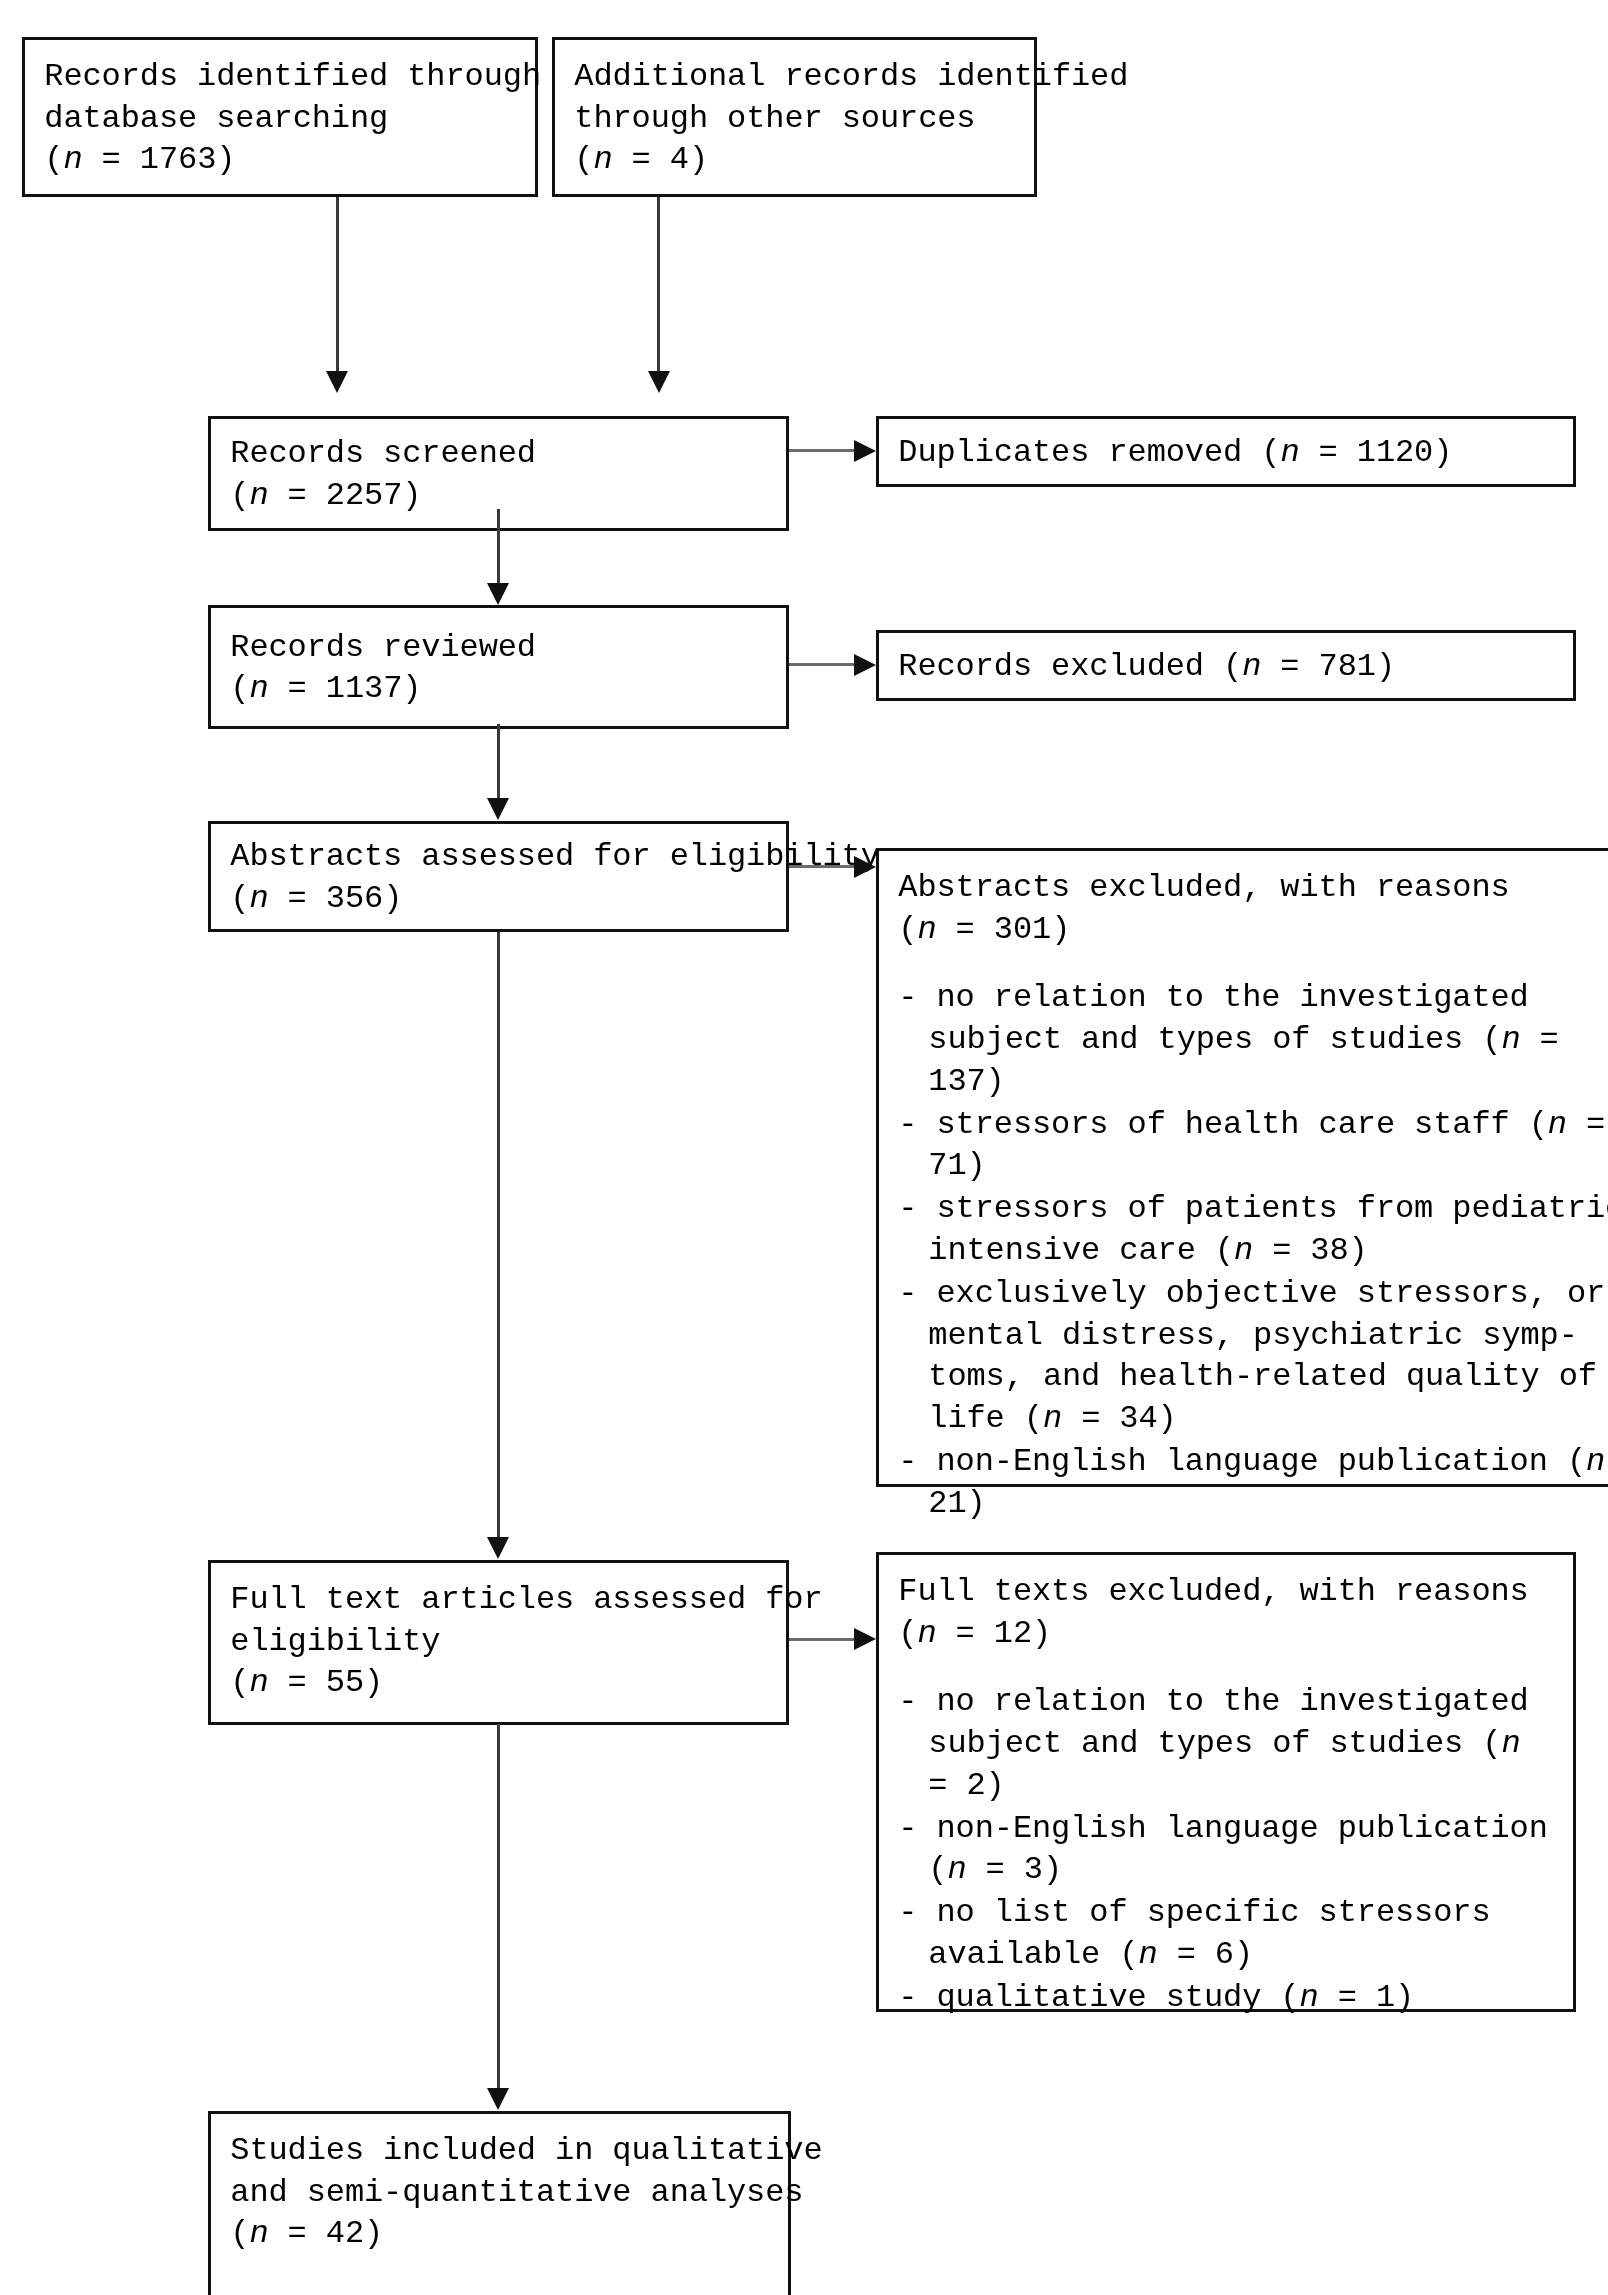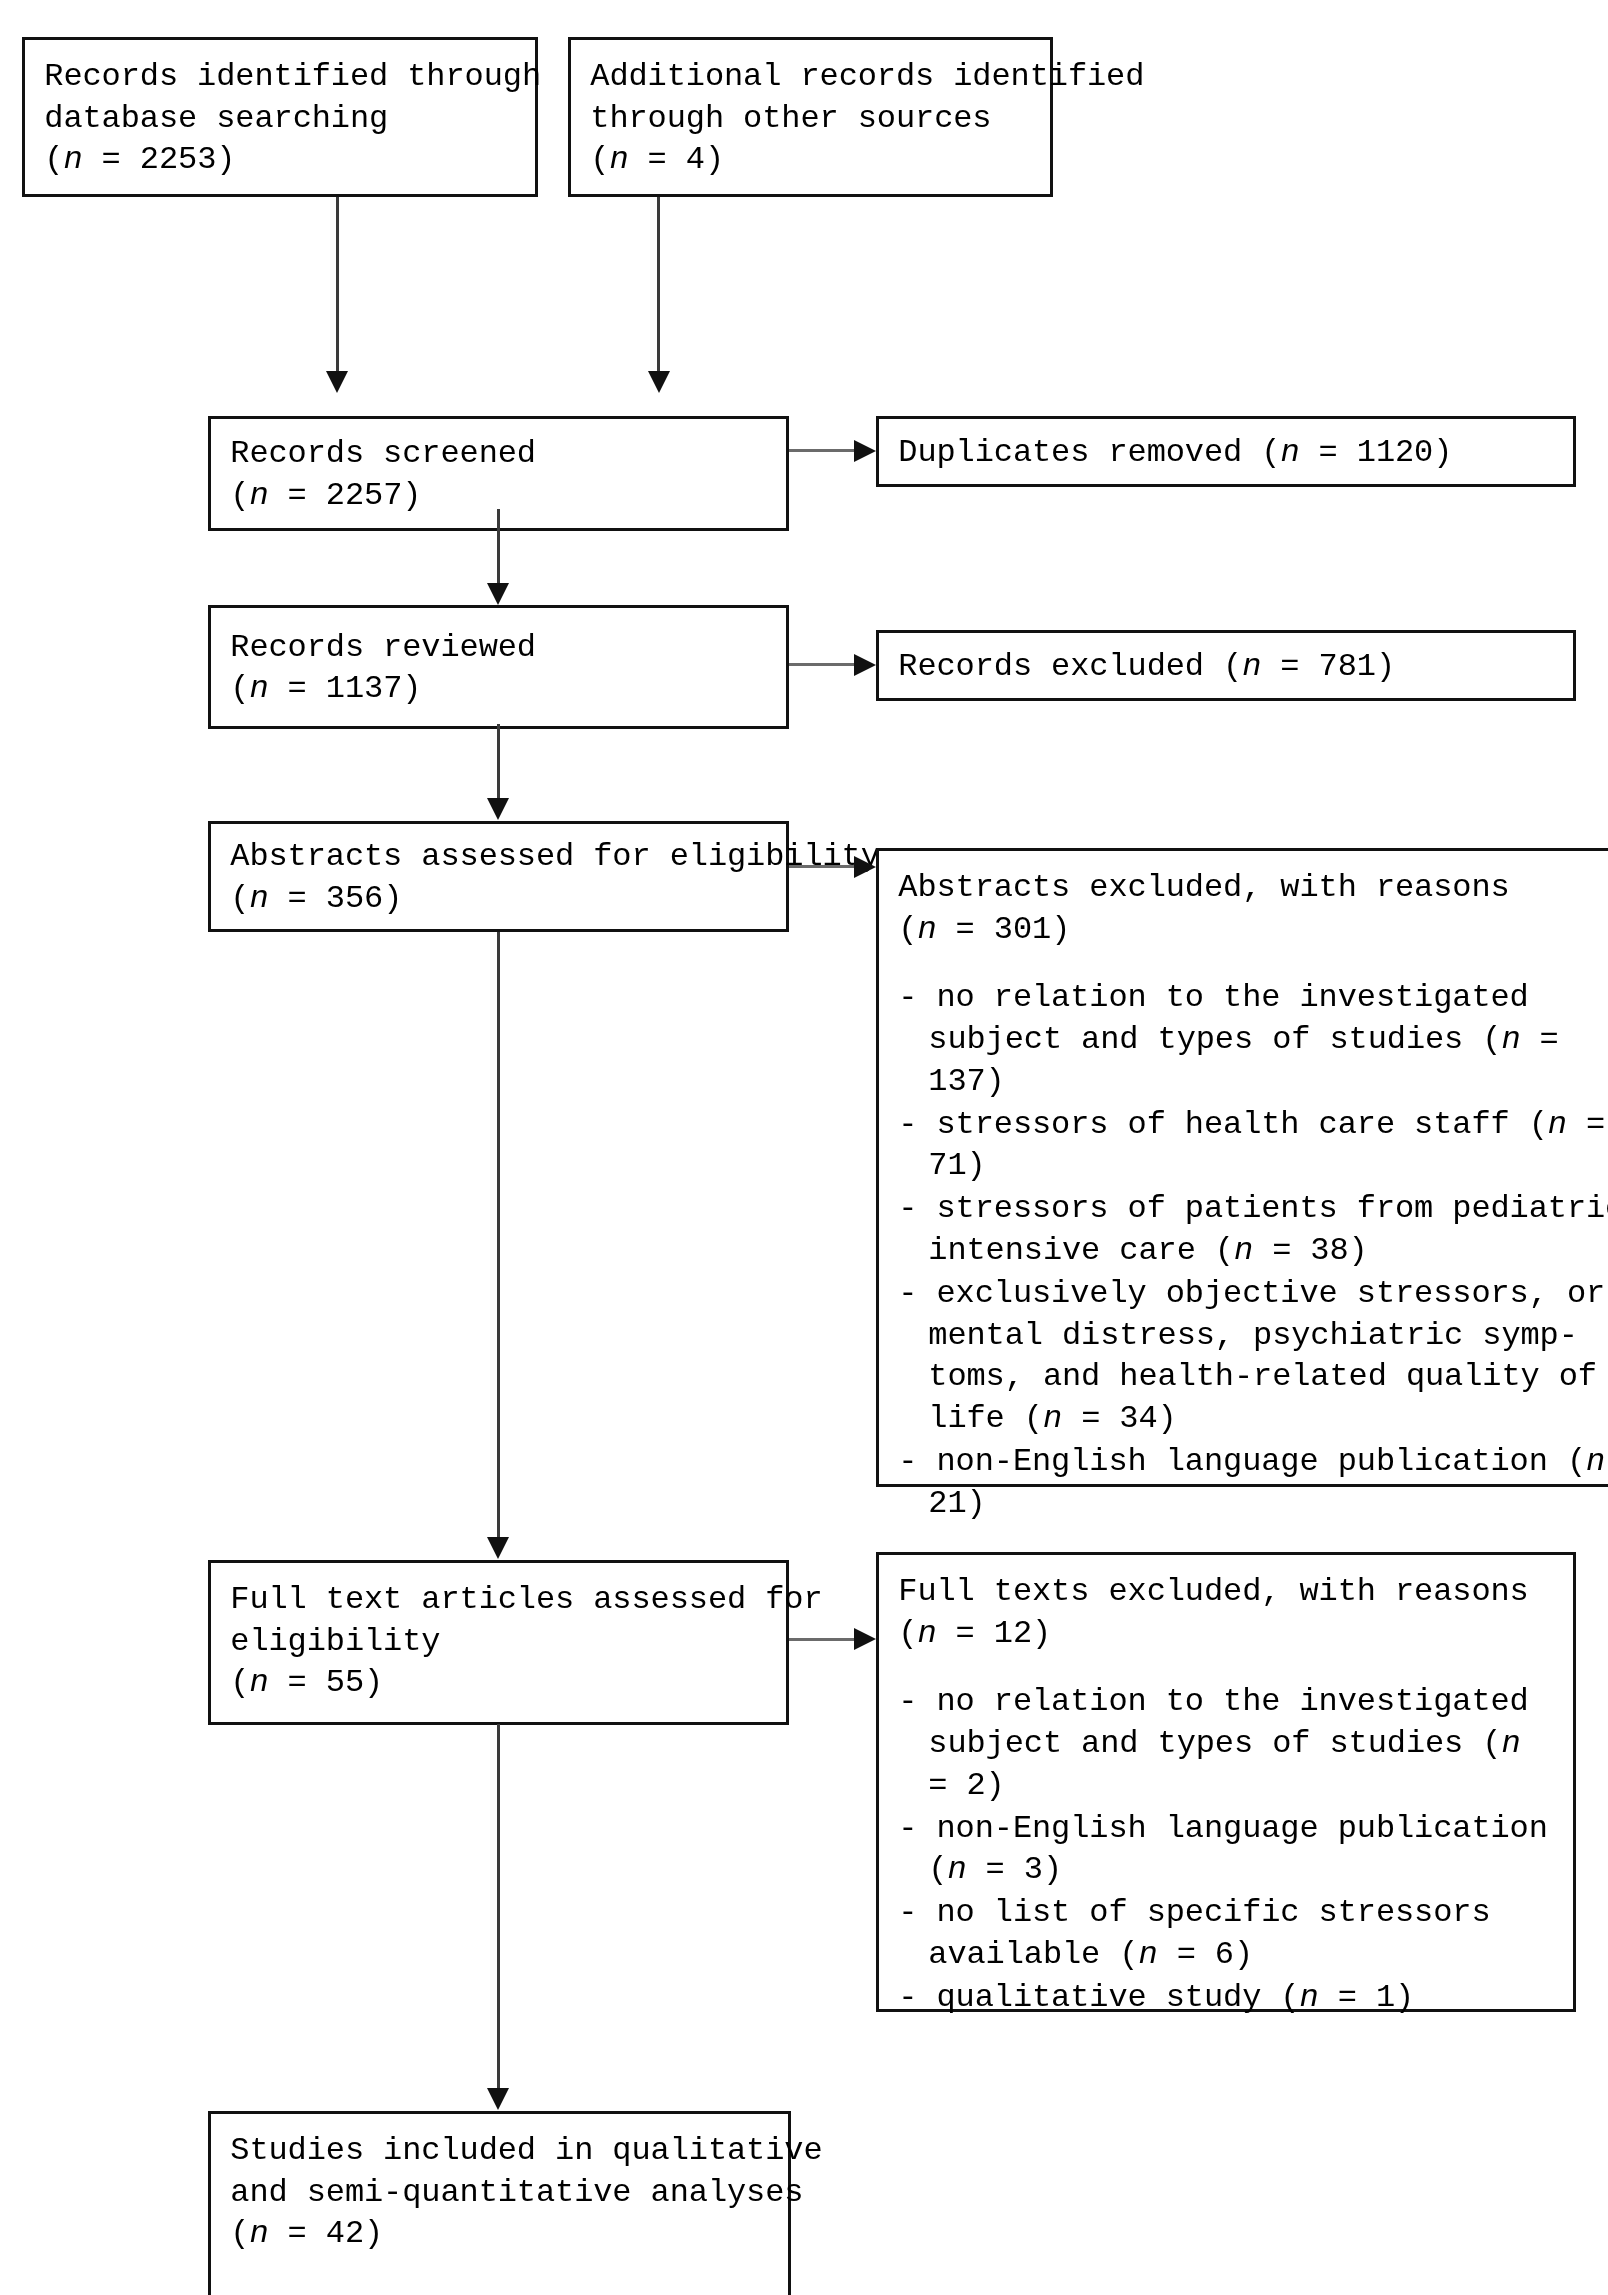--- a/index.html
+++ b/index.html
@@ -76,24 +76,24 @@
   }
 </style>
 </head>
 <body>
 
 <div id="diagram">
 
   <div class="node" style="left:22px; top:37px; width:516px; height:160px;">
     <div class="line">Records identified through</div>
     <div class="line">database searching</div>
-    <div class="line"><span>(</span><i class="nvar">n</i><span> = 2253)</span></div>
+    <div class="line"><span>(</span><i class="nvar">n</i><span> = 1763)</span></div>
   </div>
 
-  <div class="node" style="left:568px; top:37px; width:485px; height:160px;">
+  <div class="node" style="left:552px; top:37px; width:485px; height:160px;">
     <div class="line">Additional records identified</div>
     <div class="line">through other sources</div>
     <div class="line"><span>(</span><i class="nvar">n</i><span> = 4)</span></div>
   </div>
 
   <div class="vline" style="left:336px; top:197px; height:175px;"></div>
   <div class="arrow-down" style="left:326px; top:371px;"></div>
 
   <div class="vline" style="left:657px; top:197px; height:175px;"></div>
   <div class="arrow-down" style="left:648px; top:371px;"></div>

